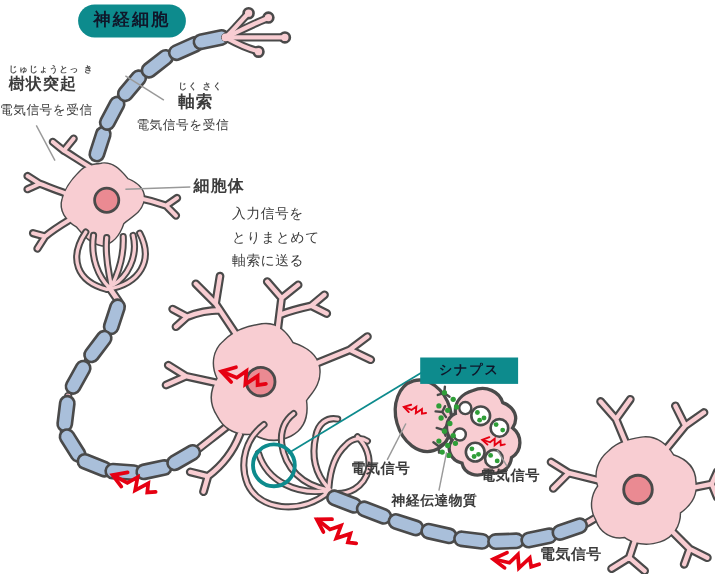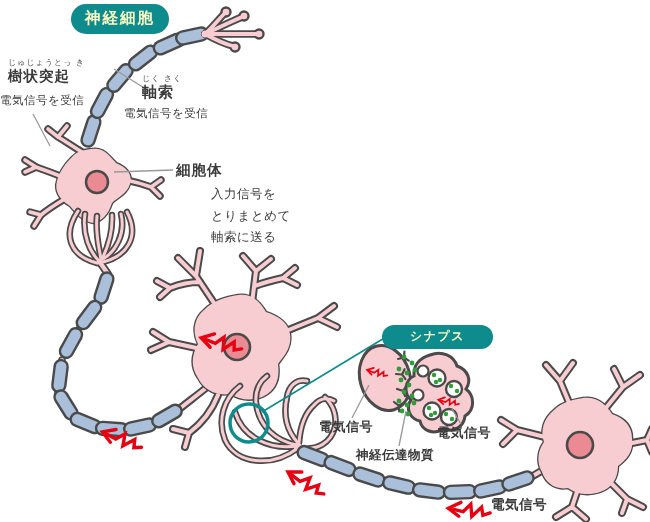--- a/index.html
+++ b/index.html
@@ -12,29 +12,29 @@
     --red:#e60012;
     --green:#2f9e38;
     --pointer:#999999;
     --text:#3b3b3b;
   }
   html,body{margin:0;padding:0;}
   body{font-family:"DejaVu Sans",sans-serif;background:#fff;}
   .stage{position:relative;width:650px;height:522px;background:#fff;overflow:hidden;}
   .stage svg{position:absolute;left:0;top:0;}
   .lbl{position:absolute;color:var(--text);white-space:nowrap;line-height:1.15;}
-  .furi{display:block;font-size:8px;letter-spacing:1px;color:#4d4d4d;font-weight:400;text-align:center;}
+  .furi{display:block;font-size:8px;letter-spacing:1px;color:#4d4d4d;font-weight:700;text-align:center;}
   .term{font-weight:700;font-size:14.5px;letter-spacing:1px;}
   .desc{font-size:11.5px;letter-spacing:0.5px;text-align:center;}
   .badge{
-    position:absolute;background:var(--teal);color:#fef9c3;font-weight:700;
+    position:absolute;background:var(--teal);color:#0f172a;font-weight:700;
     border-radius:15px;display:inline-block;
   }
   .badge-main{left:71px;top:4px;font-size:15.5px;letter-spacing:2px;padding:4px 14px 5px;}
-  .badge-syn{left:382px;top:325px;font-size:12px;letter-spacing:1.5px;padding:3px 28px 4px;border-radius:12px;}
+  .badge-syn{left:382px;top:325px;font-size:12px;letter-spacing:1.5px;padding:3px 17px 4px;border-radius:0;}
   .soma-desc{font-size:12.5px;letter-spacing:0.5px;line-height:21.5px;margin-left:36px;}
   .soma-desc span{display:block;}
   .siglbl{font-weight:700;font-size:13px;letter-spacing:0.5px;}
 </style>
 </head>
 <body>
 
 <div class="stage">
 
 <svg width="650" height="522" viewBox="0 0 650 522">
@@ -315,21 +315,21 @@
 </svg>
 
 <div class="badge badge-main">神経細胞</div>
 
 <div class="lbl" style="left:8px;top:58px;">
   <span class="furi">じゅじょうとっ き</span>
   <span class="term">樹状突起</span>
 </div>
 <div class="lbl desc" style="left:0px;top:94px;">電気信号を受信</div>
 
-<div class="lbl" style="left:142px;top:74px;">
+<div class="lbl" style="left:162px;top:74px;">
   <span class="furi">じく さく</span>
   <span class="term" style="font-size:15px;">軸索</span>
 </div>
 <div class="lbl desc" style="left:124px;top:107px;">電気信号を受信</div>
 
 <div class="lbl term" style="left:176px;top:162px;">細胞体</div>
 <div class="lbl soma-desc" style="left:175px;top:183px;">
   <span>入力信号を</span>
   <span>とりまとめて</span>
   <span>軸索に送る</span>

